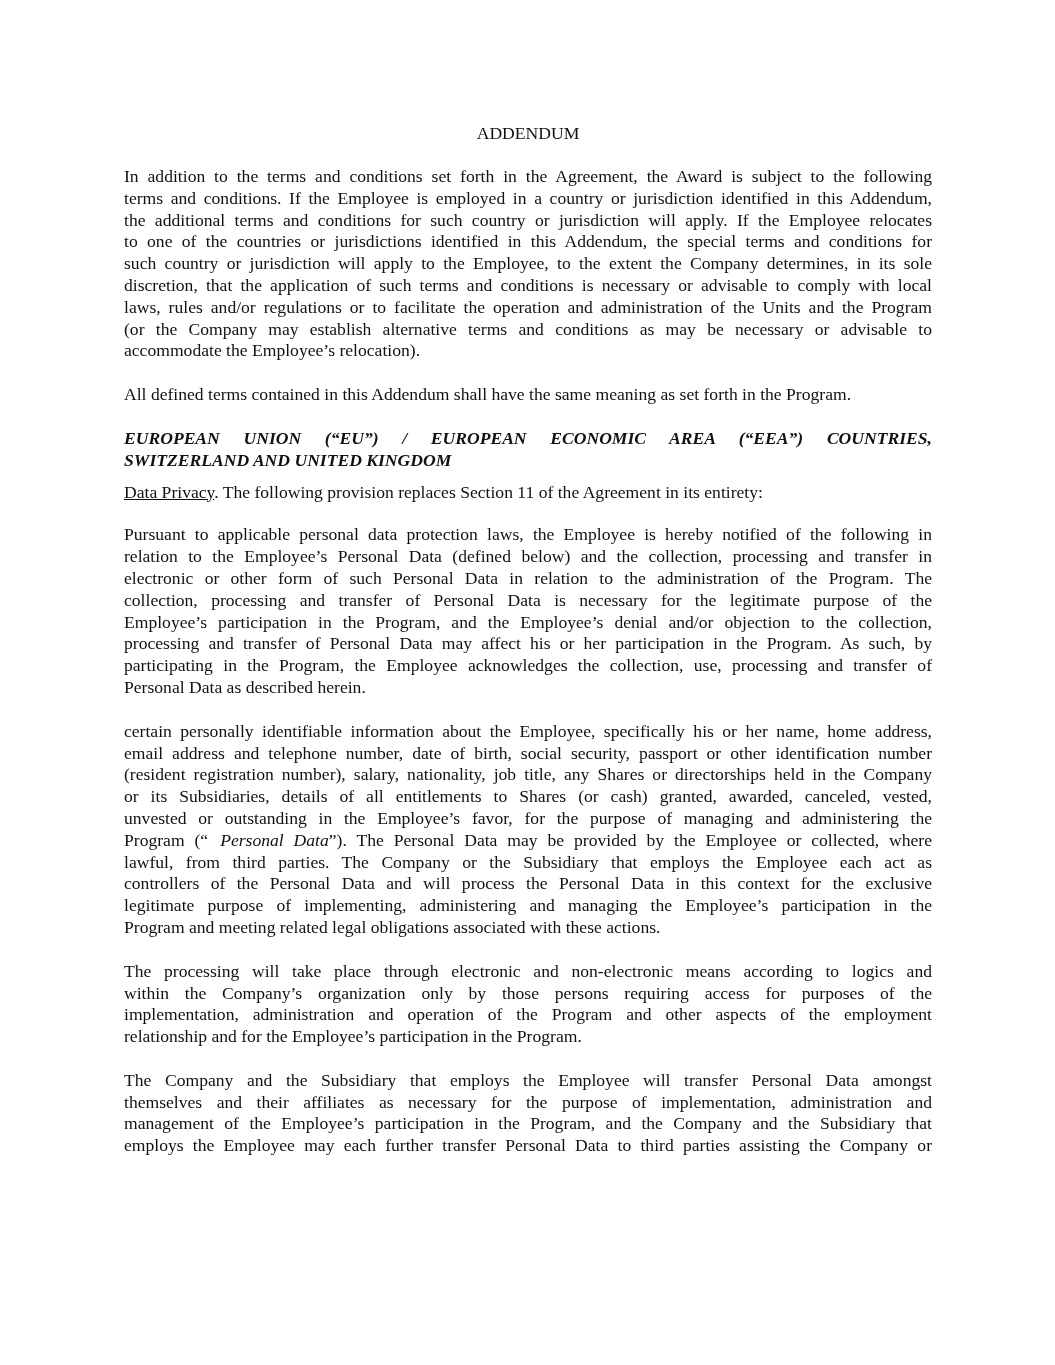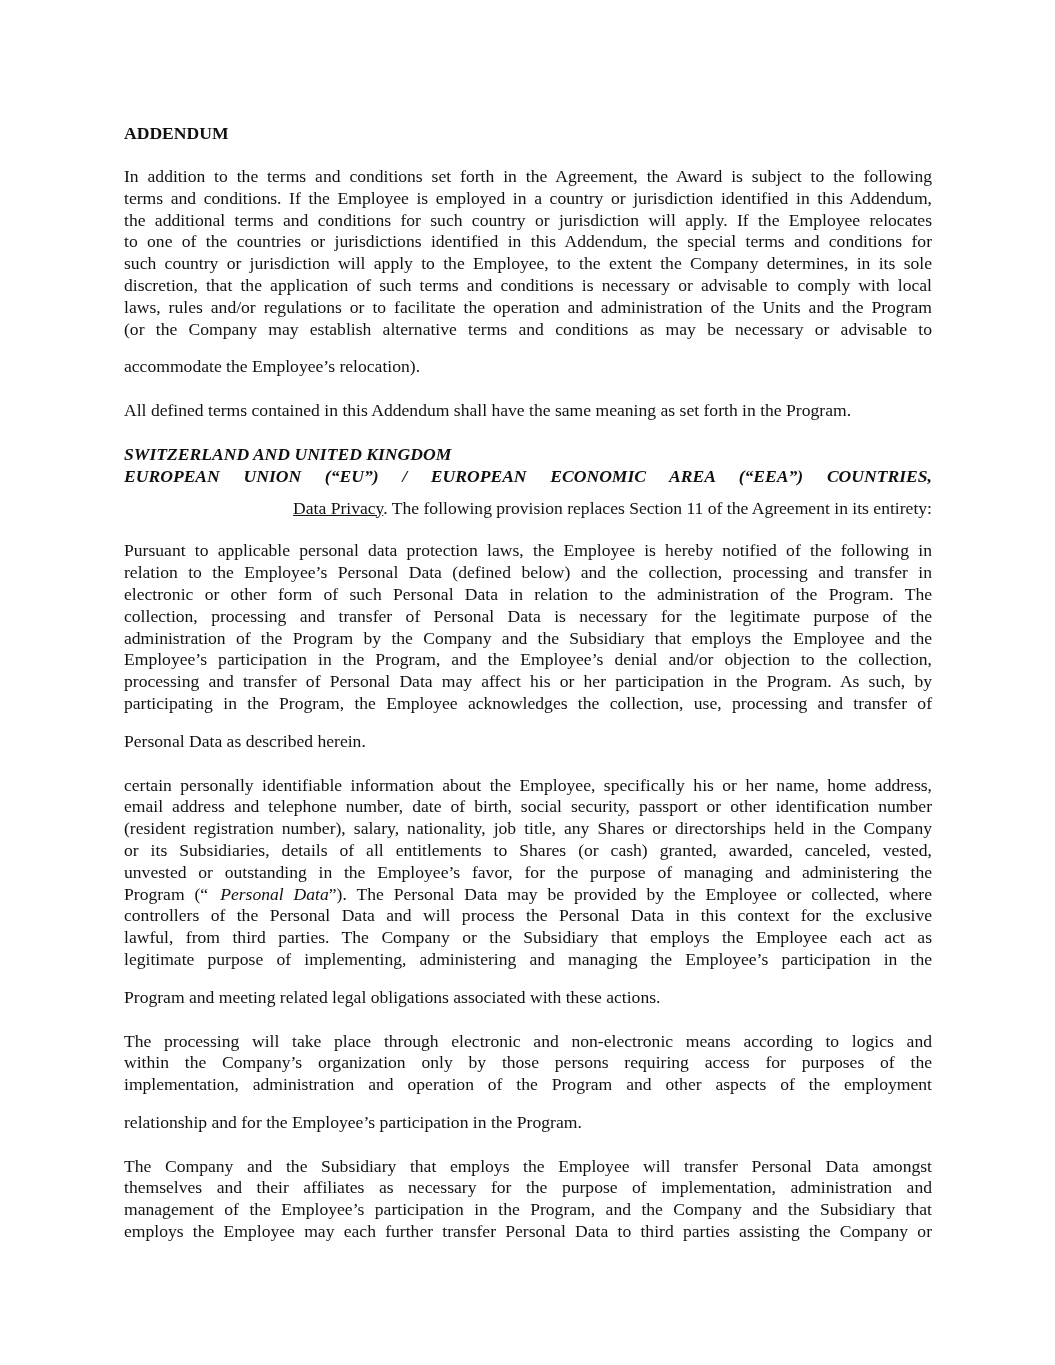--- a/index.html
+++ b/index.html
@@ -2,30 +2,30 @@
 <html><head>
   <meta charset="utf-8">
   <style>
     html, body { margin: 0; padding: 0; background: #ffffff; }
     body { width: 1055px; height: 1365px; position: relative; overflow: hidden; }
     .page {
       position: absolute; left: 124px; top: 123px; width: 808px;
       font-family: "Liberation Serif", serif; font-size: 17.6px; color: #111111;
       line-height: 21.8px;
     }
-    .title { text-align: left; font-weight: bold; margin: 0 0 21px 0; height: 22px; }
+    .title { text-align: center; font-weight: normal; margin: 0 0 21px 0; height: 22px; }
     .para { margin: 0 0 22px 0; }
     .line { display: block; text-align: justify; text-align-last: justify; white-space: nowrap; height: 21.8px; }
-    .line.last { text-align-last: left; margin-top: 16px; }
+    .line.last { text-align-last: left; }
     .line > span { white-space: normal; }
     .jl { display: block; width: 100%; text-align: justify; text-align-last: justify; white-space: normal; }
     .last .jl { text-align-last: left; }
     .heading { font-weight: bold; font-style: italic; margin: 0 0 10px 0; }
     .u { text-decoration: underline; }
-    .dp { margin: 0 0 21px 0; text-align: right; }
+    .dp { margin: 0 0 21px 0; }
     .i { font-style: italic; margin-left: 12px; }
   </style>
 </head>
 <body>
 
 <div class="page">
   <div class="title">ADDENDUM</div>
 
   <div class="para">
       <span class="line">
@@ -57,47 +57,44 @@
       </span>
     </div>
 
   <div class="para">
       <span class="line last">
         <span class="jl">All defined terms contained in this Addendum shall have the same meaning as set forth in the Program.</span>
       </span>
     </div>
 
   <div class="heading">
+      <span class="line">
+        <span class="jl">EUROPEAN UNION (“EU”) / EUROPEAN ECONOMIC AREA (“EEA”) COUNTRIES,</span>
+      </span>
       <span class="line last">
         <span class="jl">SWITZERLAND AND UNITED KINGDOM</span>
-      </span>
-      <span class="line">
-        <span class="jl">EUROPEAN UNION (“EU”) / EUROPEAN ECONOMIC AREA (“EEA”) COUNTRIES,</span>
       </span>
     </div>
 
   <div class="dp">
     <span class="u">Data Privacy</span><span>. The following provision replaces Section 11 of the Agreement in its entirety:</span>
   </div>
 
   <div class="para">
       <span class="line">
         <span class="jl">Pursuant to applicable personal data protection laws, the Employee is hereby notified of the following in</span>
       </span>
       <span class="line">
         <span class="jl">relation to the Employee’s Personal Data (defined below) and the collection, processing and transfer in</span>
       </span>
       <span class="line">
         <span class="jl">electronic or other form of such Personal Data in relation to the administration of the Program. The</span>
       </span>
       <span class="line">
         <span class="jl">collection, processing and transfer of Personal Data is necessary for the legitimate purpose of the</span>
-      </span>
-      <span class="line">
-        <span class="jl">administration of the Program by the Company and the Subsidiary that employs the Employee and the</span>
       </span>
       <span class="line">
         <span class="jl">Employee’s participation in the Program, and the Employee’s denial and/or objection to the collection,</span>
       </span>
       <span class="line">
         <span class="jl">processing and transfer of Personal Data may affect his or her participation in the Program. As such, by</span>
       </span>
       <span class="line">
         <span class="jl">participating in the Program, the Employee acknowledges the collection, use, processing and transfer of</span>
       </span>
@@ -122,24 +119,24 @@
         </span>
         <span class="line">
           <span class="jl">unvested or outstanding in the Employee’s favor, for the purpose of managing and administering the</span>
         </span>
       </div>
     <span class="line">
         <span class="jl"><span>Program (“</span><span class="i">Personal Data</span><span>”). The Personal Data may be provided by the Employee or collected, where</span></span>
       </span>
     <div>
         <span class="line">
-          <span class="jl">controllers of the Personal Data and will process the Personal Data in this context for the exclusive</span>
+          <span class="jl">lawful, from third parties. The Company or the Subsidiary that employs the Employee each act as</span>
         </span>
         <span class="line">
-          <span class="jl">lawful, from third parties. The Company or the Subsidiary that employs the Employee each act as</span>
+          <span class="jl">controllers of the Personal Data and will process the Personal Data in this context for the exclusive</span>
         </span>
         <span class="line">
           <span class="jl">legitimate purpose of implementing, administering and managing the Employee’s participation in the</span>
         </span>
         <span class="line last">
           <span class="jl">Program and meeting related legal obligations associated with these actions.</span>
         </span>
       </div>
   </div>
 

